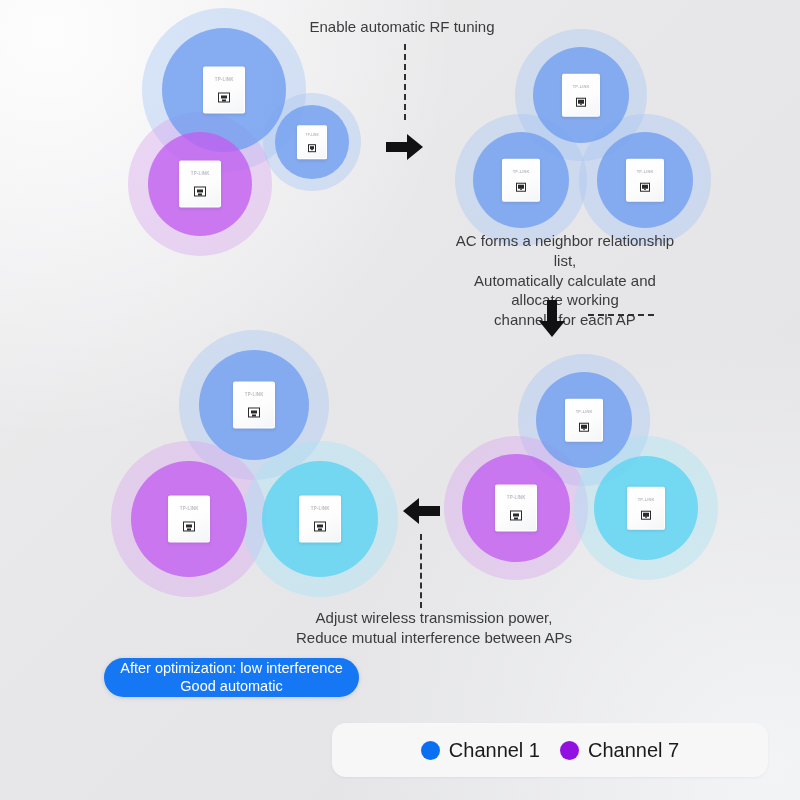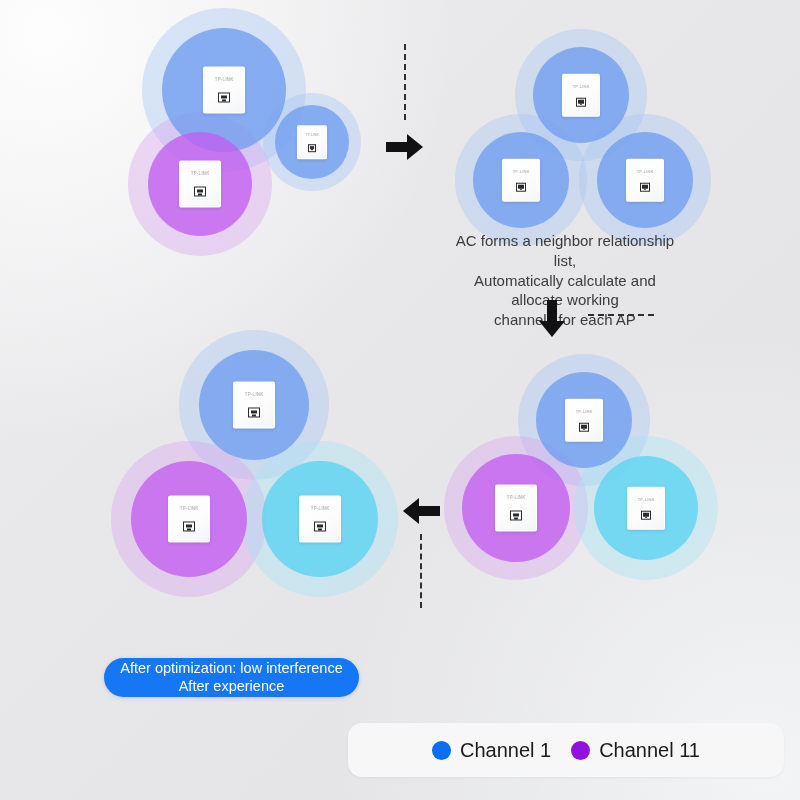--- a/index.html
+++ b/index.html
@@ -108,21 +108,21 @@
   .dash-v {
     border-left: 2px dashed #2f2f31;
   }
   .dash-h {
     border-top: 2px dashed #2f2f31;
   }
 
   
   #legend {
     position: absolute;
-    left: 348px; top: 723px;
+    left: 332px; top: 723px;
     width: 436px; height: 54px;
     background: #f7f7f8;
     border-radius: 14px;
     display: flex;
     align-items: center;
     justify-content: center;
     gap: 20px;
     box-shadow: 0 1px 3px rgba(0,0,0,.05);
     text-align: right;
   }
@@ -295,30 +295,33 @@
         </div>
         <div class="ap-node" style="left: 320px; top: 519px;">
           <div class="ap-device" style="width: 42px; height: 47.04px; border-radius: 2.1px; padding-top: 10.92px; box-sizing: border-box;">
             <div class="ap-brand" style="font-size: 4.83px;">TP-LINK</div>
             <div class="ap-port" style="width: 9.24px; height: 8.4px; margin-top: 9.24px;"></div>
           </div>
         </div>
       </div>
     </div>
 
+  <div class="caption" style="left:402px; top:17px; font-size:15px;">Enable automatic RF tuning</div>
 
   <div class="caption" style="left:565px; top:231px; font-size:15px;">AC forms a neighbor relationship list,
 Automatically calculate and allocate working
 channels for each AP</div>
 
+  <div class="caption" style="left:434px; top:608px; font-size:15px;">Adjust wireless transmission power,
+Reduce mutual interference between APs</div>
 
 
   <div class="pill" style="left:104px; top:658px; width:255px; height:39px; font-size:14.5px;">
     <span>After optimization: low interference
-After experience</span>
+Good automatic</span>
   </div>
 
   <div class="dashline dash-v" style="left:404px; top:44px; height:76px;"></div>
 
   <div class="arrow" style="left:386px; top:133px; width:38px; height:28px;">
     <svg viewBox="0 0 38 28" width="38" height="28" aria-hidden="true">
       <path d="M0 9 H21 V1 L37 14 L21 27 V19 H0 Z" fill="#111114"></path>
     </svg>
   </div>
 
@@ -338,17 +341,17 @@
 
   <div class="dashline dash-v" style="left:420px; top:534px; height:74px;"></div>
 
   <div id="legend">
       <div class="legend-item">
         <span class="legend-dot" style="background: rgb(10, 111, 240);"></span>
         <span class="legend-label">Channel 1</span>
       </div>
       <div class="legend-item">
         <span class="legend-dot" style="background: rgb(146, 16, 224);"></span>
-        <span class="legend-label">Channel 11</span>
+        <span class="legend-label">Channel 7</span>
       </div>
     </div>
 
 </div>
 
 </body></html>

